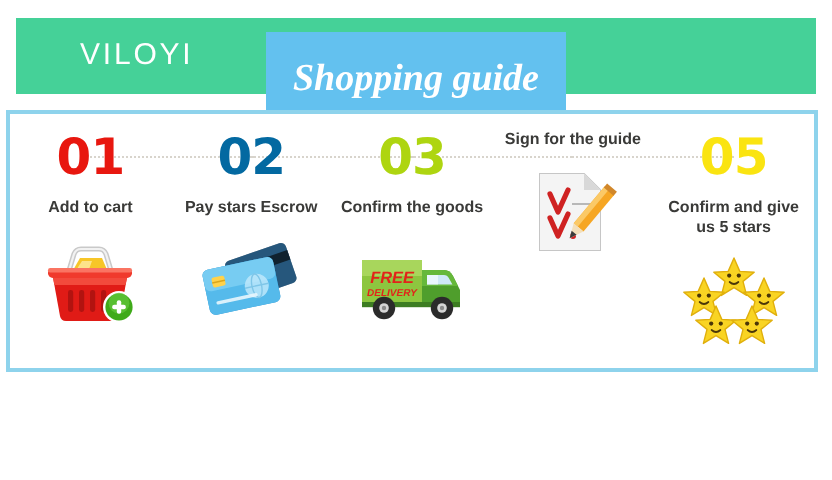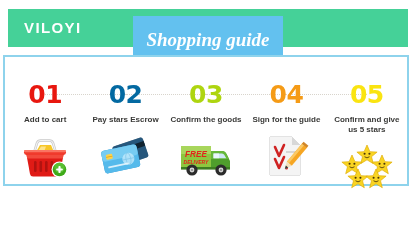--- a/index.html
+++ b/index.html
@@ -33,27 +33,27 @@
   .header-green-band {
     position: absolute;
     left: 8px;
     top: 9px;
     width: 400px;
     height: 38px;
     background: #45d198;
   }
   .brand-name {
     position: absolute;
-    left: 24px;
+    left: 40px;
     top: 9px;
     height: 38px;
     line-height: 38px;
     color: #ffffff;
     font-size: 15px;
-    font-weight: bold;
+    font-weight: normal;
     letter-spacing: 1.4px;
     font-family: "Liberation Sans", sans-serif;
     white-space: nowrap;
   }
   .title-badge {
     position: absolute;
     left: 133px;
     top: 16px;
     width: 150px;
     height: 48px;
@@ -83,21 +83,21 @@
     width: 406px;
     height: 131px;
     box-sizing: border-box;
     border: 2px solid #8ed3ec;
     background: #ffffff;
   }
 
   .steps-row {
     position: absolute;
     left: 0;
-    top: 16px;
+    top: 0;
     width: 402px;
     height: 127px;
     display: flex;
     flex-direction: row;
     align-items: stretch;
   }
 
   .step {
     position: relative;
     flex: 1 1 0;
@@ -270,21 +270,20 @@
             <circle cx="14" cy="36" r="1.1" fill="#8a8a8a"></circle>
             <circle cx="43" cy="36" r="5.6" fill="#2b2b2b"></circle>
             <circle cx="43" cy="36" r="2.4" fill="#d5d5d5"></circle>
             <circle cx="43" cy="36" r="1.1" fill="#8a8a8a"></circle>
           </svg>
         </div>
       </div>
 
       <div class="step">
         <div class="connector" style="border-top-color: rgb(216, 212, 204);"></div>
-        <div class="step-number" style="color:#f59b16;">04</div>
         <div class="step-caption">Sign for the guide</div>
         <div class="step-icon">
           <svg class="ic-doc" viewBox="0 0 46 46">
 
             <path d="M7 4 L29 4 L37 12 L37 42 L7 42 Z" fill="#ffffff" stroke="#c6c6c6" stroke-width="1"></path>
             <path d="M7 4 L29 4 L37 12 L37 42 L7 42 Z" fill="#f4f4f4"></path>
             <path d="M29 4 L37 12 L29 12 Z" fill="#d8d8d8"></path>
 
             <line x1="23" y1="19" x2="33" y2="19" stroke="#b8b8b8" stroke-width="1"></line>
 

